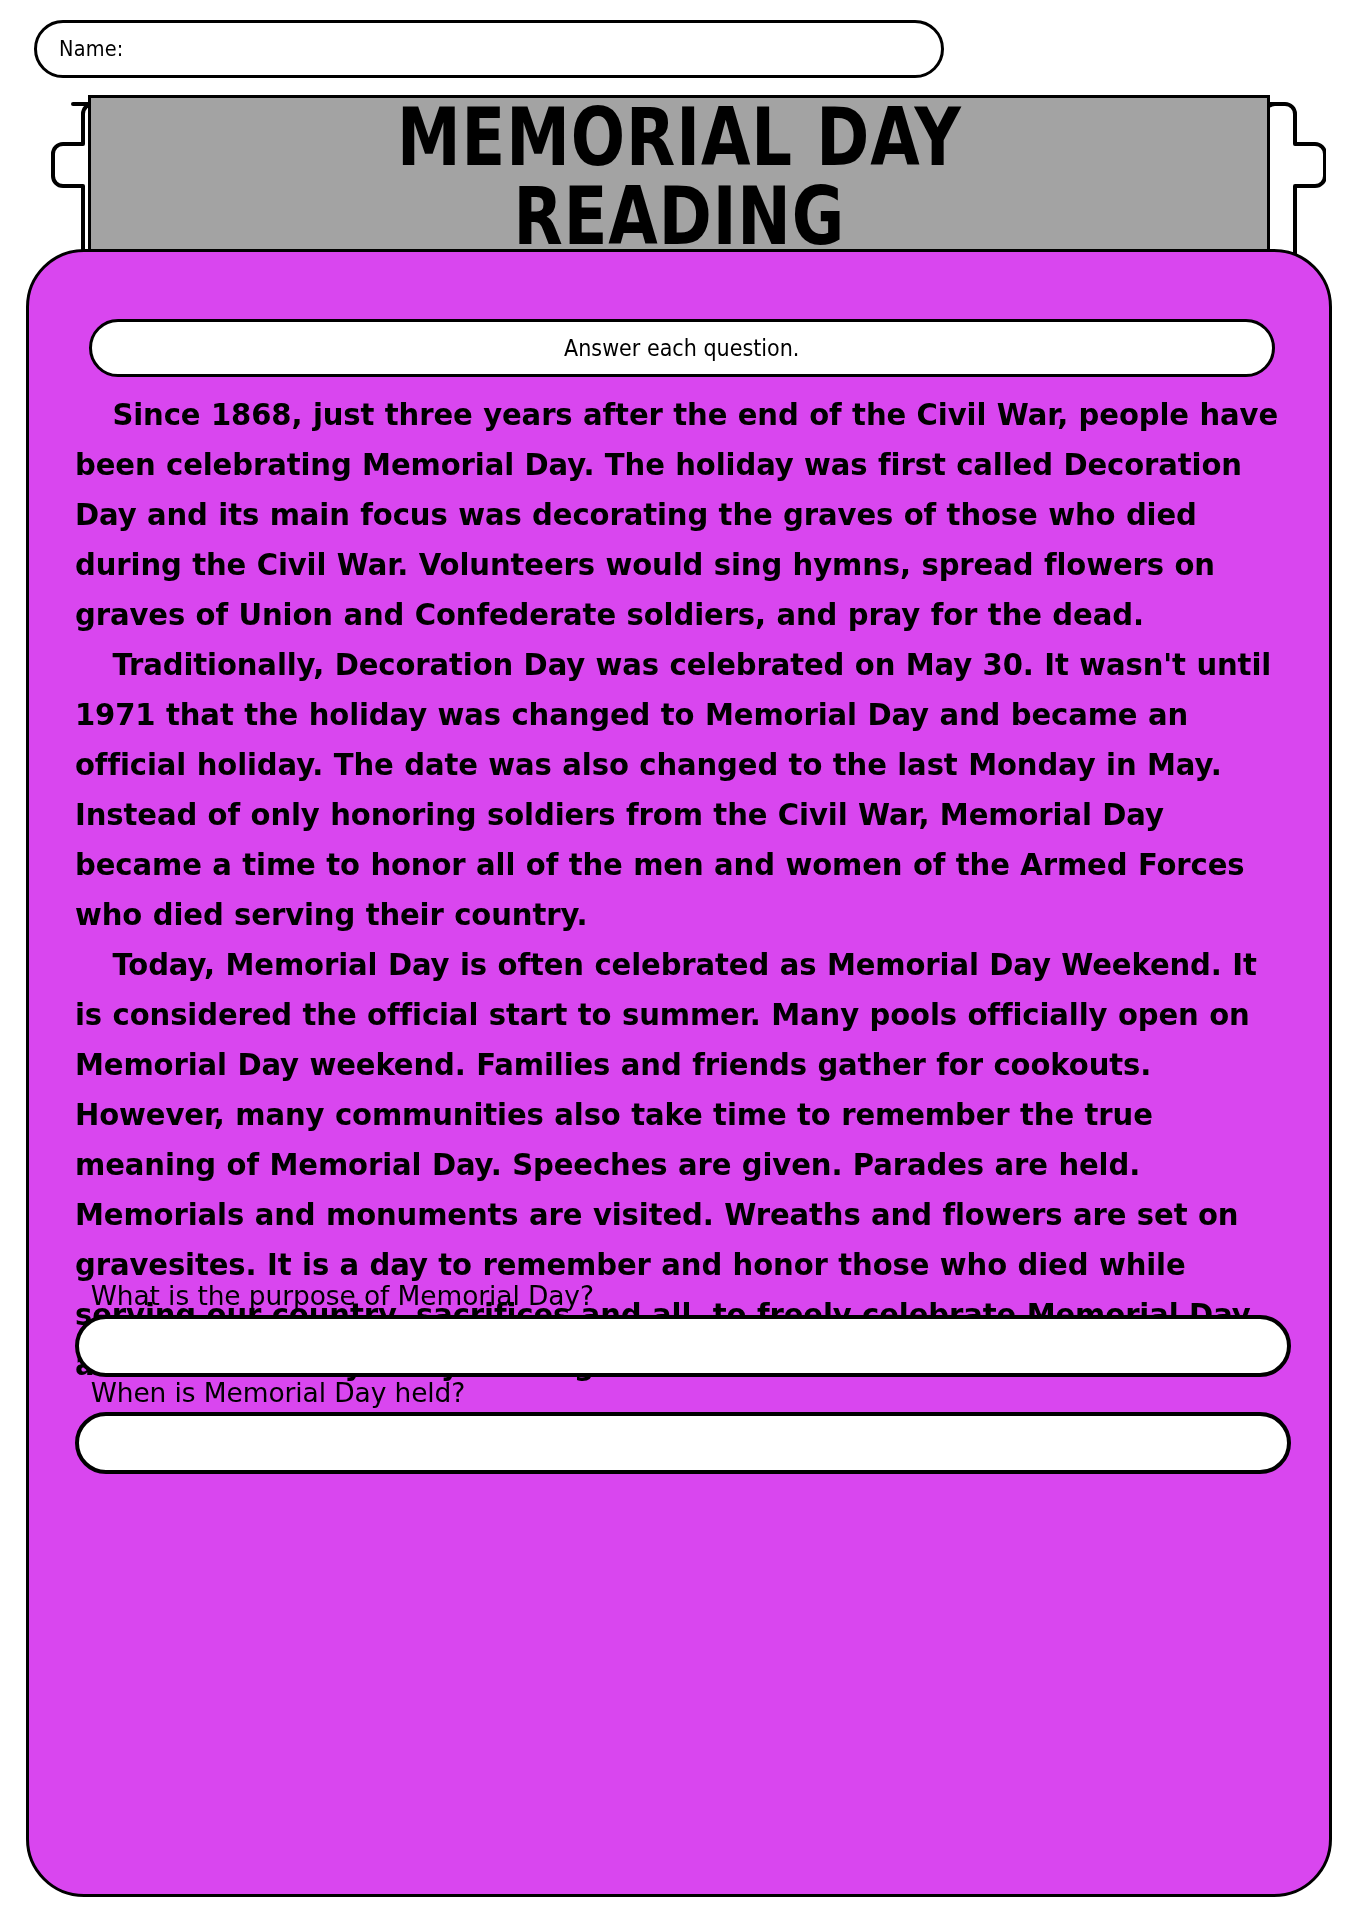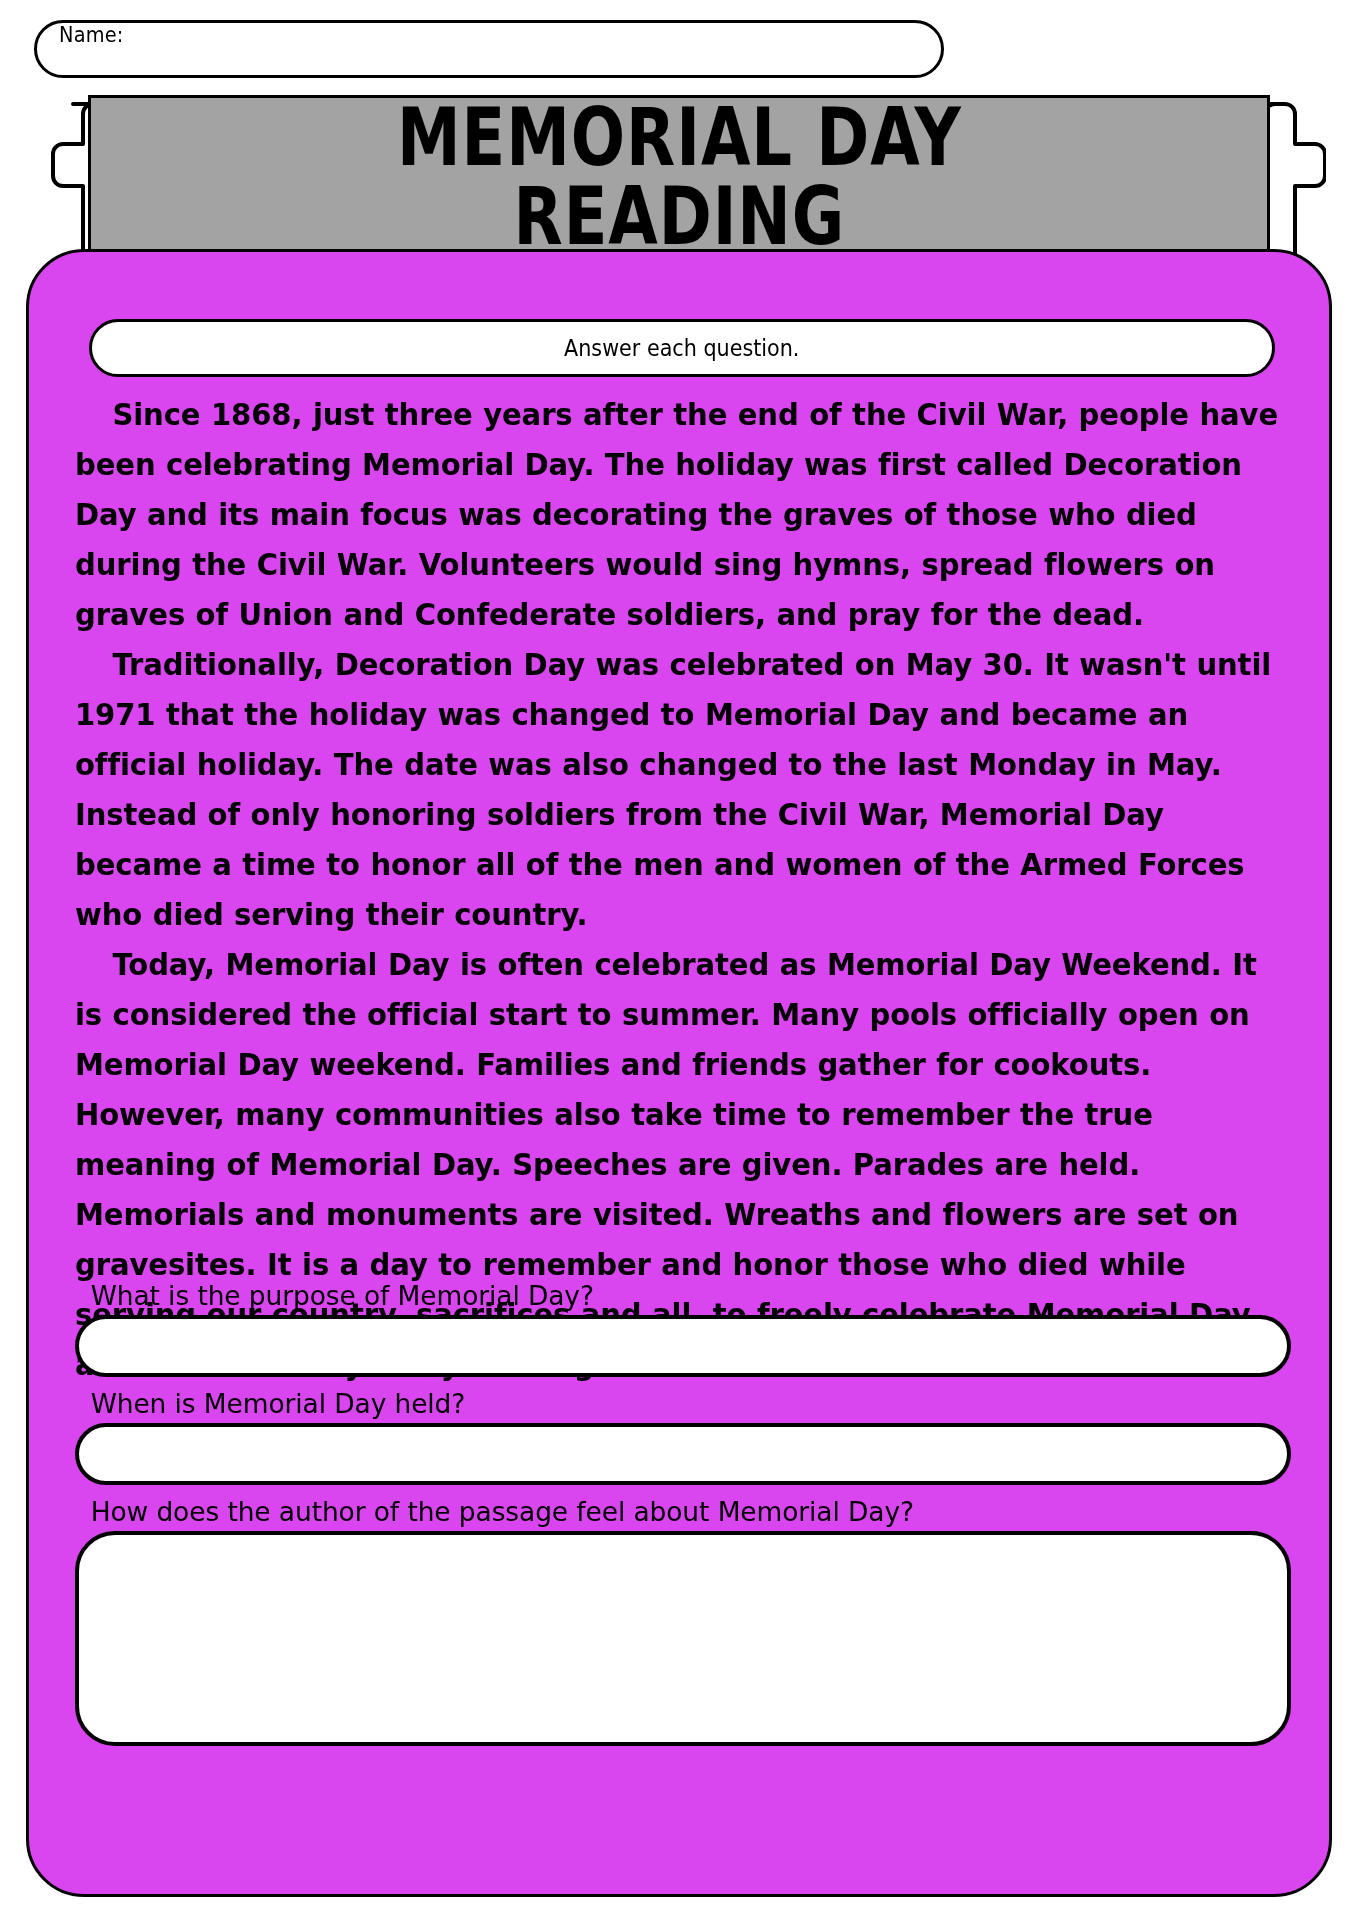--- a/index.html
+++ b/index.html
@@ -23,20 +23,21 @@
     left: 34px;
     width: 1290px;
     height: 58px;
     display: flex;
     gap: 14px;
   }
   .meta-field {
     border: 3px solid #000;
     border-radius: 30px;
     display: flex;
+    align-items: center;
     box-sizing: border-box;
     background: #fff;
   }
   .meta-field.name  { flex: 0 0 910px; padding-left: 22px; }
   .meta-field.date  { flex: 1 1 auto;  padding-left: 22px; }
   .meta-label {
     font-family: "DejaVu Sans", sans-serif;
     font-size: 21px;
     font-weight: 500;
     letter-spacing: .2px;
@@ -134,21 +135,21 @@
     word-spacing: .5px;
   }
 
   
   .questions {
     position: absolute;
     left: 46px;
     top: 1028px;
     width: 1216px;
   }
-  .q-block { margin-bottom: 11px; }
+  .q-block { margin-bottom: 0; }
   .q-label {
     font-size: 27px;
     padding-left: 16px;
     margin-bottom: 4px;
     letter-spacing: -0.1px;
     transform: scaleX(.98);
     transform-origin: left center;
   }
   .answer-box {
     border: 4px solid #000;
@@ -202,19 +203,15 @@
       <div class="q-label">What is the purpose of Memorial Day?</div>
       <div class="answer-box"></div>
     </div>
 
     <div class="q-block">
       <div class="q-label">When is Memorial Day held?</div>
       <div class="answer-box"></div>
     </div>
 
 
-    <div class="q-block">
-      <div class="q-label">How does the author of the passage feel about Memorial Day?</div>
-      <div class="answer-box tall"></div>
-    </div>
 
   </div>
 </div>
 
 </body></html>

